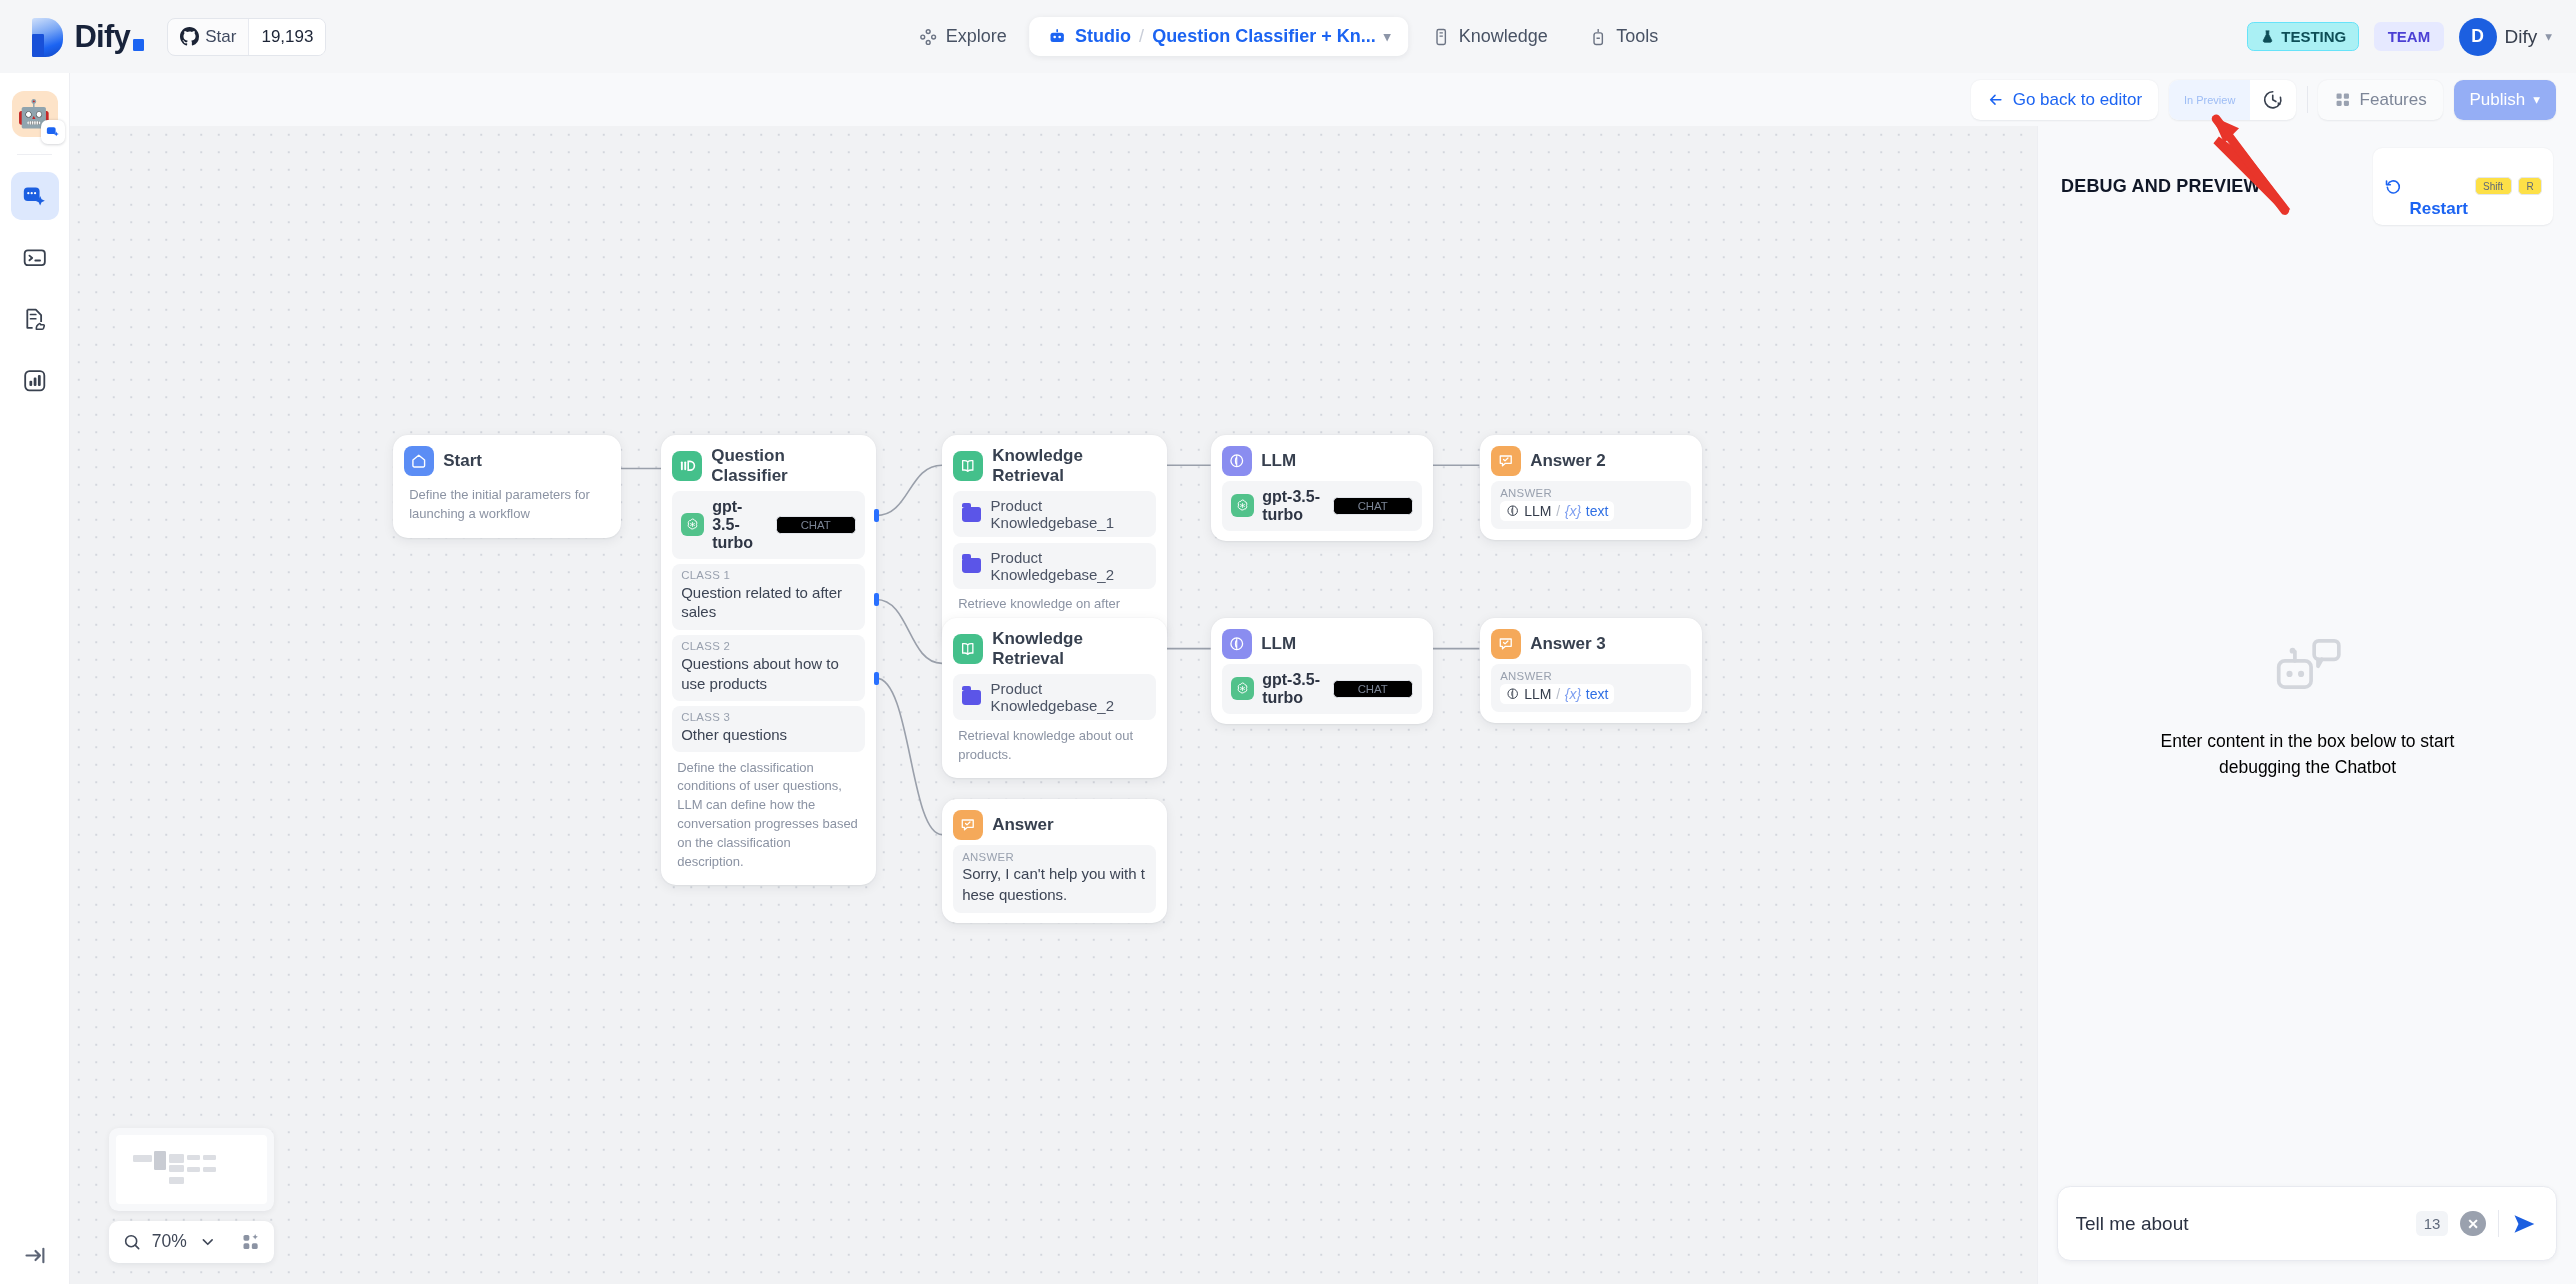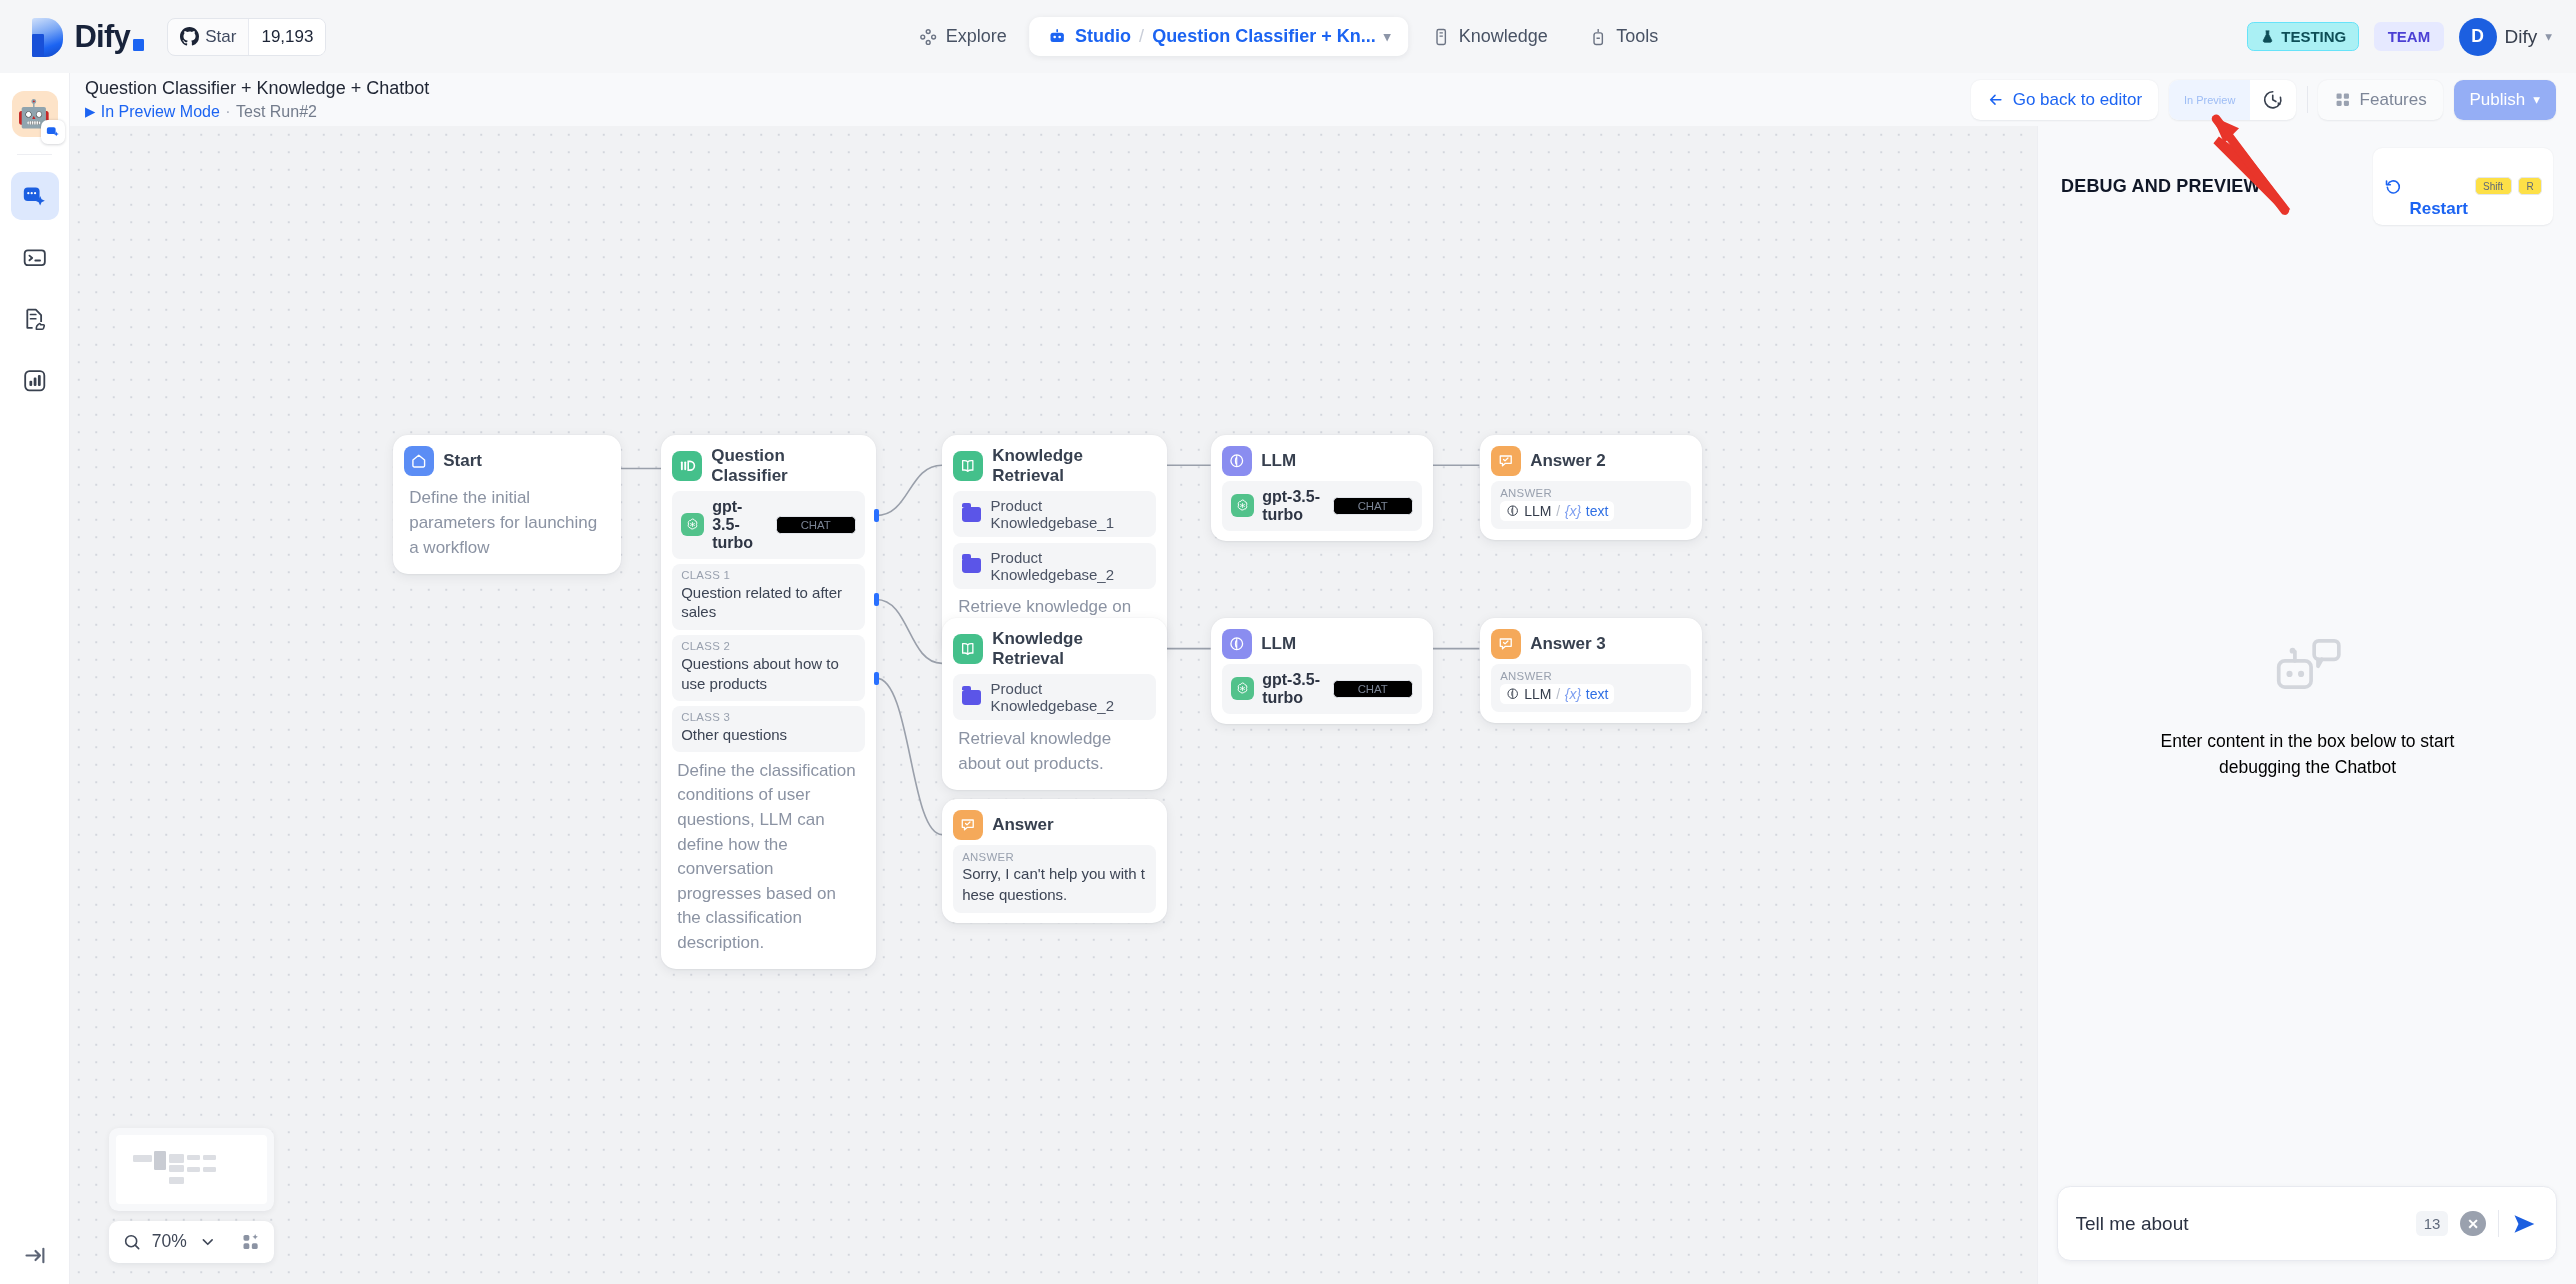--- a/index.html
+++ b/index.html
@@ -162,21 +162,21 @@
     box-shadow:0 2.7px 12px rgba(16,24,40,.07), 0 0.7px 2px rgba(16,24,40,.05);
     padding:10.8px;
   }
   .node-head { display:flex; align-items:center; gap:9.4px; margin-bottom:4px; }
   .nicon { width:30px;height:30px;border-radius:8px;display:flex;align-items:center;justify-content:center;flex:none; }
   .nicon.blue { background:#5b8df5; }
   .nicon.green { background:#44c08b; }
   .nicon.purple { background:#8a8df0; }
   .nicon.orange { background:#f5a95a; }
   .ntitle { font-size:17px; font-weight:bold; color:#37404f; }
-  .ndesc { font-size:17px; color:#8b93a3; line-height:1.45; padding:6.7px 5.4px 2.7px; }
+  .ndesc { font-size:13px; color:#8b93a3; line-height:1.45; padding:6.7px 5.4px 2.7px; }
 
   .row-chip {
     display:flex; align-items:center; gap:8px;
     background:#f4f5f7; border-radius:8px; padding:6.7px 9.4px; margin-top:5.4px;
   }
   .oai {
     width:23px;height:23px;border-radius:6px;background:#52c28b;
     display:flex;align-items:center;justify-content:center;flex:none;
   }
   .model-name { font-size:16px; color:#2e3544; font-weight:bold; }
@@ -408,29 +408,20 @@
   </div>
   <div class="rail-bottom">
     <svg width="27" height="27" viewBox="0 0 24 24">
       <path d="M4 12h12m0 0l-4-4m4 4l-4 4" fill="none" stroke="#5c6475" stroke-width="1.9" stroke-linecap="round" stroke-linejoin="round"></path>
       <line x1="19" y1="6" x2="19" y2="18" stroke="#5c6475" stroke-width="1.9" stroke-linecap="round"></line>
     </svg>
   </div>
 </div>
 
 <div class="subheader">
-  <div class="sh-title-wrap">
-    <div class="sh-title">Question Classifier + Knowledge + Chatbot</div>
-    <div class="sh-sub">
-      <span class="sh-play">▶</span>
-      <span class="sh-preview">In Preview Mode</span>
-      <span class="sh-dot">·</span>
-      <span class="sh-run">Test Run#2</span>
-    </div>
-  </div>
 
   <div class="sh-actions">
     <div class="btn btn-goback">
       <svg width="17.5" height="17.5" viewBox="0 0 24 24">
         <path d="M19 12H5m0 0l6-6m-6 6l6 6" fill="none" stroke="#1c64f2" stroke-width="2.1" stroke-linecap="round" stroke-linejoin="round"></path>
       </svg>
       <span>Go back to editor</span>
     </div>
 
     <div class="seg">

